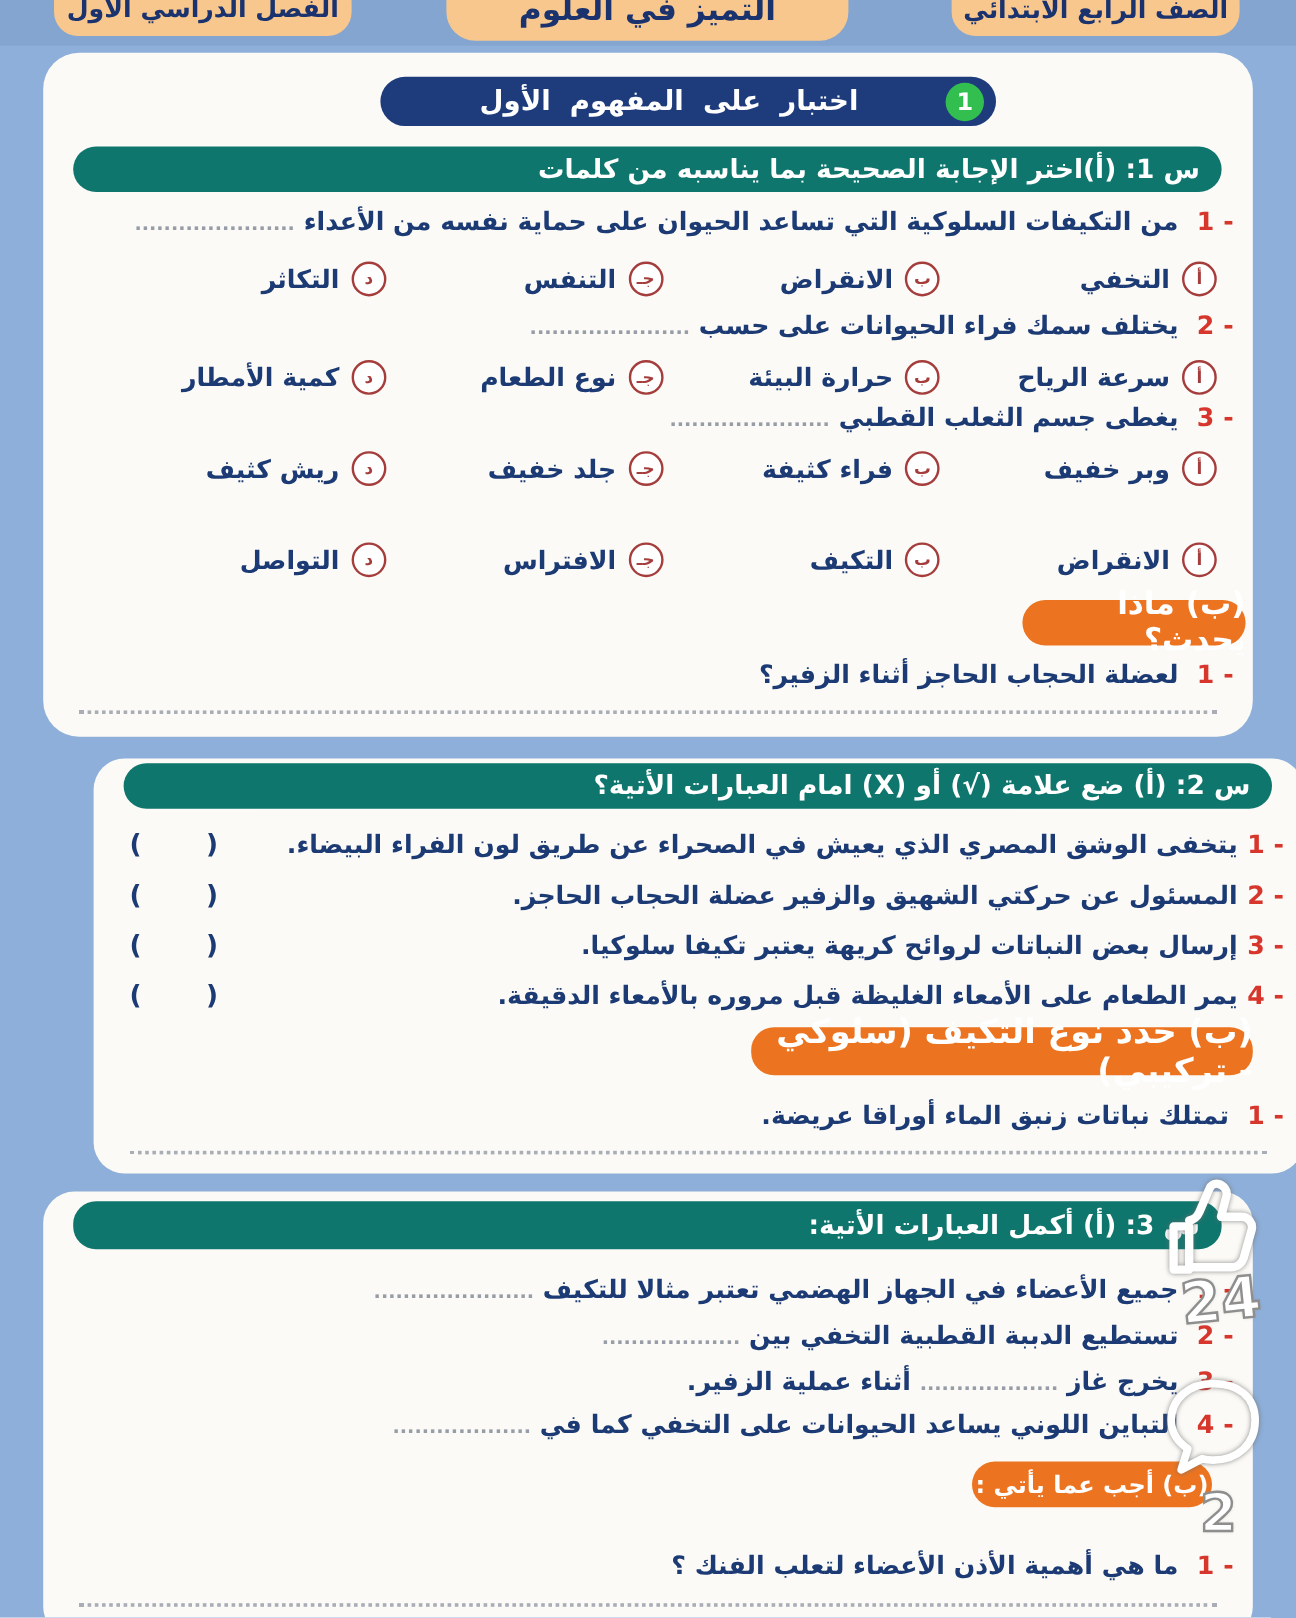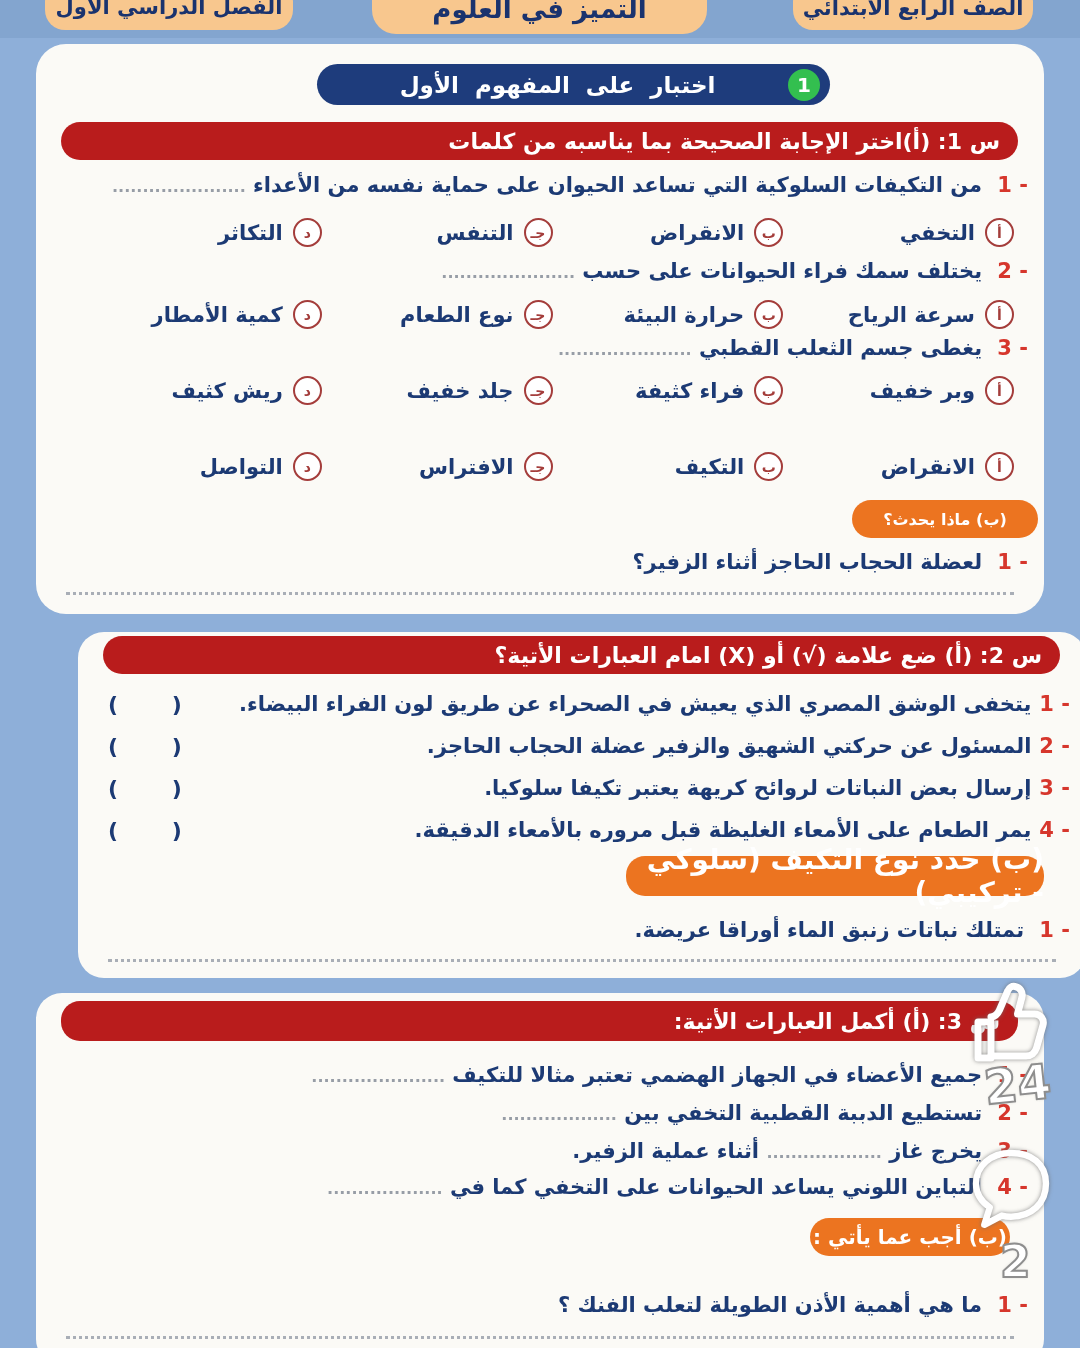--- a/index.html
+++ b/index.html
@@ -21,21 +21,21 @@
   .card3{top:993px;height:372px;border-radius:26px;}
 
   
   .title-banner{position:absolute;left:281px;top:20px;width:513px;height:41px;background:#1E3C7C;
                 border-radius:21px;display:flex;direction:rtl;align-items:center;padding:0 10px;box-sizing:border-box;}
   .title-num{width:32px;height:32px;border-radius:50%;background:#33BF4F;color:#fff;font-size:20px;
              font-weight:bold;display:flex;align-items:center;justify-content:center;flex:none;}
   .title-text{flex:1;text-align:center;color:#fff;font-size:23px;font-weight:bold;word-spacing:8px;}
 
   
-  .obanner{position:absolute;left:25px;width:957px;height:38px;background:#b91c1c;border-radius:19px;
+  .obanner{position:absolute;left:25px;width:957px;height:38px;background:#0f766e;border-radius:19px;
            color:#fff;font-size:22px;font-weight:bold;direction:rtl;display:flex;align-items:center;
            padding-right:18px;box-sizing:border-box;}
 
   
   .pill{position:absolute;background:#EC7420;color:#fff;font-weight:bold;border-radius:19px;
         display:flex;align-items:center;justify-content:center;direction:rtl;box-sizing:border-box;}
 
   
   .qline{position:absolute;right:16px;left:24px;direction:rtl;text-align:right;font-weight:bold;
          font-size:21px;color:#1C3A74;}
@@ -174,21 +174,21 @@
       <div class="opt">
         <span class="circle">جـ</span>
         <span>الافتراس</span>
       </div>
       <div class="opt">
         <span class="circle">د</span>
         <span>التواصل</span>
       </div>
     </div>
 
-    <div class="pill" style="top:456px;right:6px;width:186px;height:38px;font-size:16px;">
+    <div class="pill" style="top:456px;right:6px;width:186px;height:38px;font-size:26px;">
       <span>(ب) ماذا يحدث؟</span>
     </div>
 
     <div class="qline" style="top:506px;">
       <span class="qnum">1 -</span>
       <span>لعضلة الحجاب الحاجز أثناء الزفير؟</span>
     </div>
 
     <div class="dotline" style="top:548px;"></div>
   </div>
@@ -258,21 +258,21 @@
       <span class="dots">...................</span>
       <span></span>
     </div>
 
     <div class="pill" style="top:225px;right:34px;width:200px;height:38px;font-size:20px;">
       <span>(ب) أجب عما يأتي :</span>
     </div>
 
     <div class="qline" style="top:300px;">
       <span class="qnum">1 -</span>
-      <span>ما هي أهمية الأذن الطويلة لتعلب الفنك ؟</span>
+      <span>ما هي أهمية الأذن الأعضاء لتعلب الفنك ؟</span>
     </div>
 
     <div class="dotline" style="top:343px;"></div>
   </div>
 
   <div class="ov" style="left:960px;top:972px;width:100px;height:100px;">
     <svg width="100" height="100" viewBox="0 0 100 100">
       <g fill="none" stroke="#ffffff" stroke-width="7" stroke-linejoin="round" stroke-linecap="round">
         <path d="M18 50 h13 v36 h-13 z"></path>
         <path d="M31 84 h35 c5 0 9-3 10.5-8 l6.5-23 c1.5-5.5-2.5-11-8.5-11 h-17 l4.5-17 c1.2-5-2-9.5-7-10.5 -3-0.6-6 1.2-7.2 4.2 l-8.3 19.3 c-2 4.5-4.5 6.5-8.5 7"></path>

